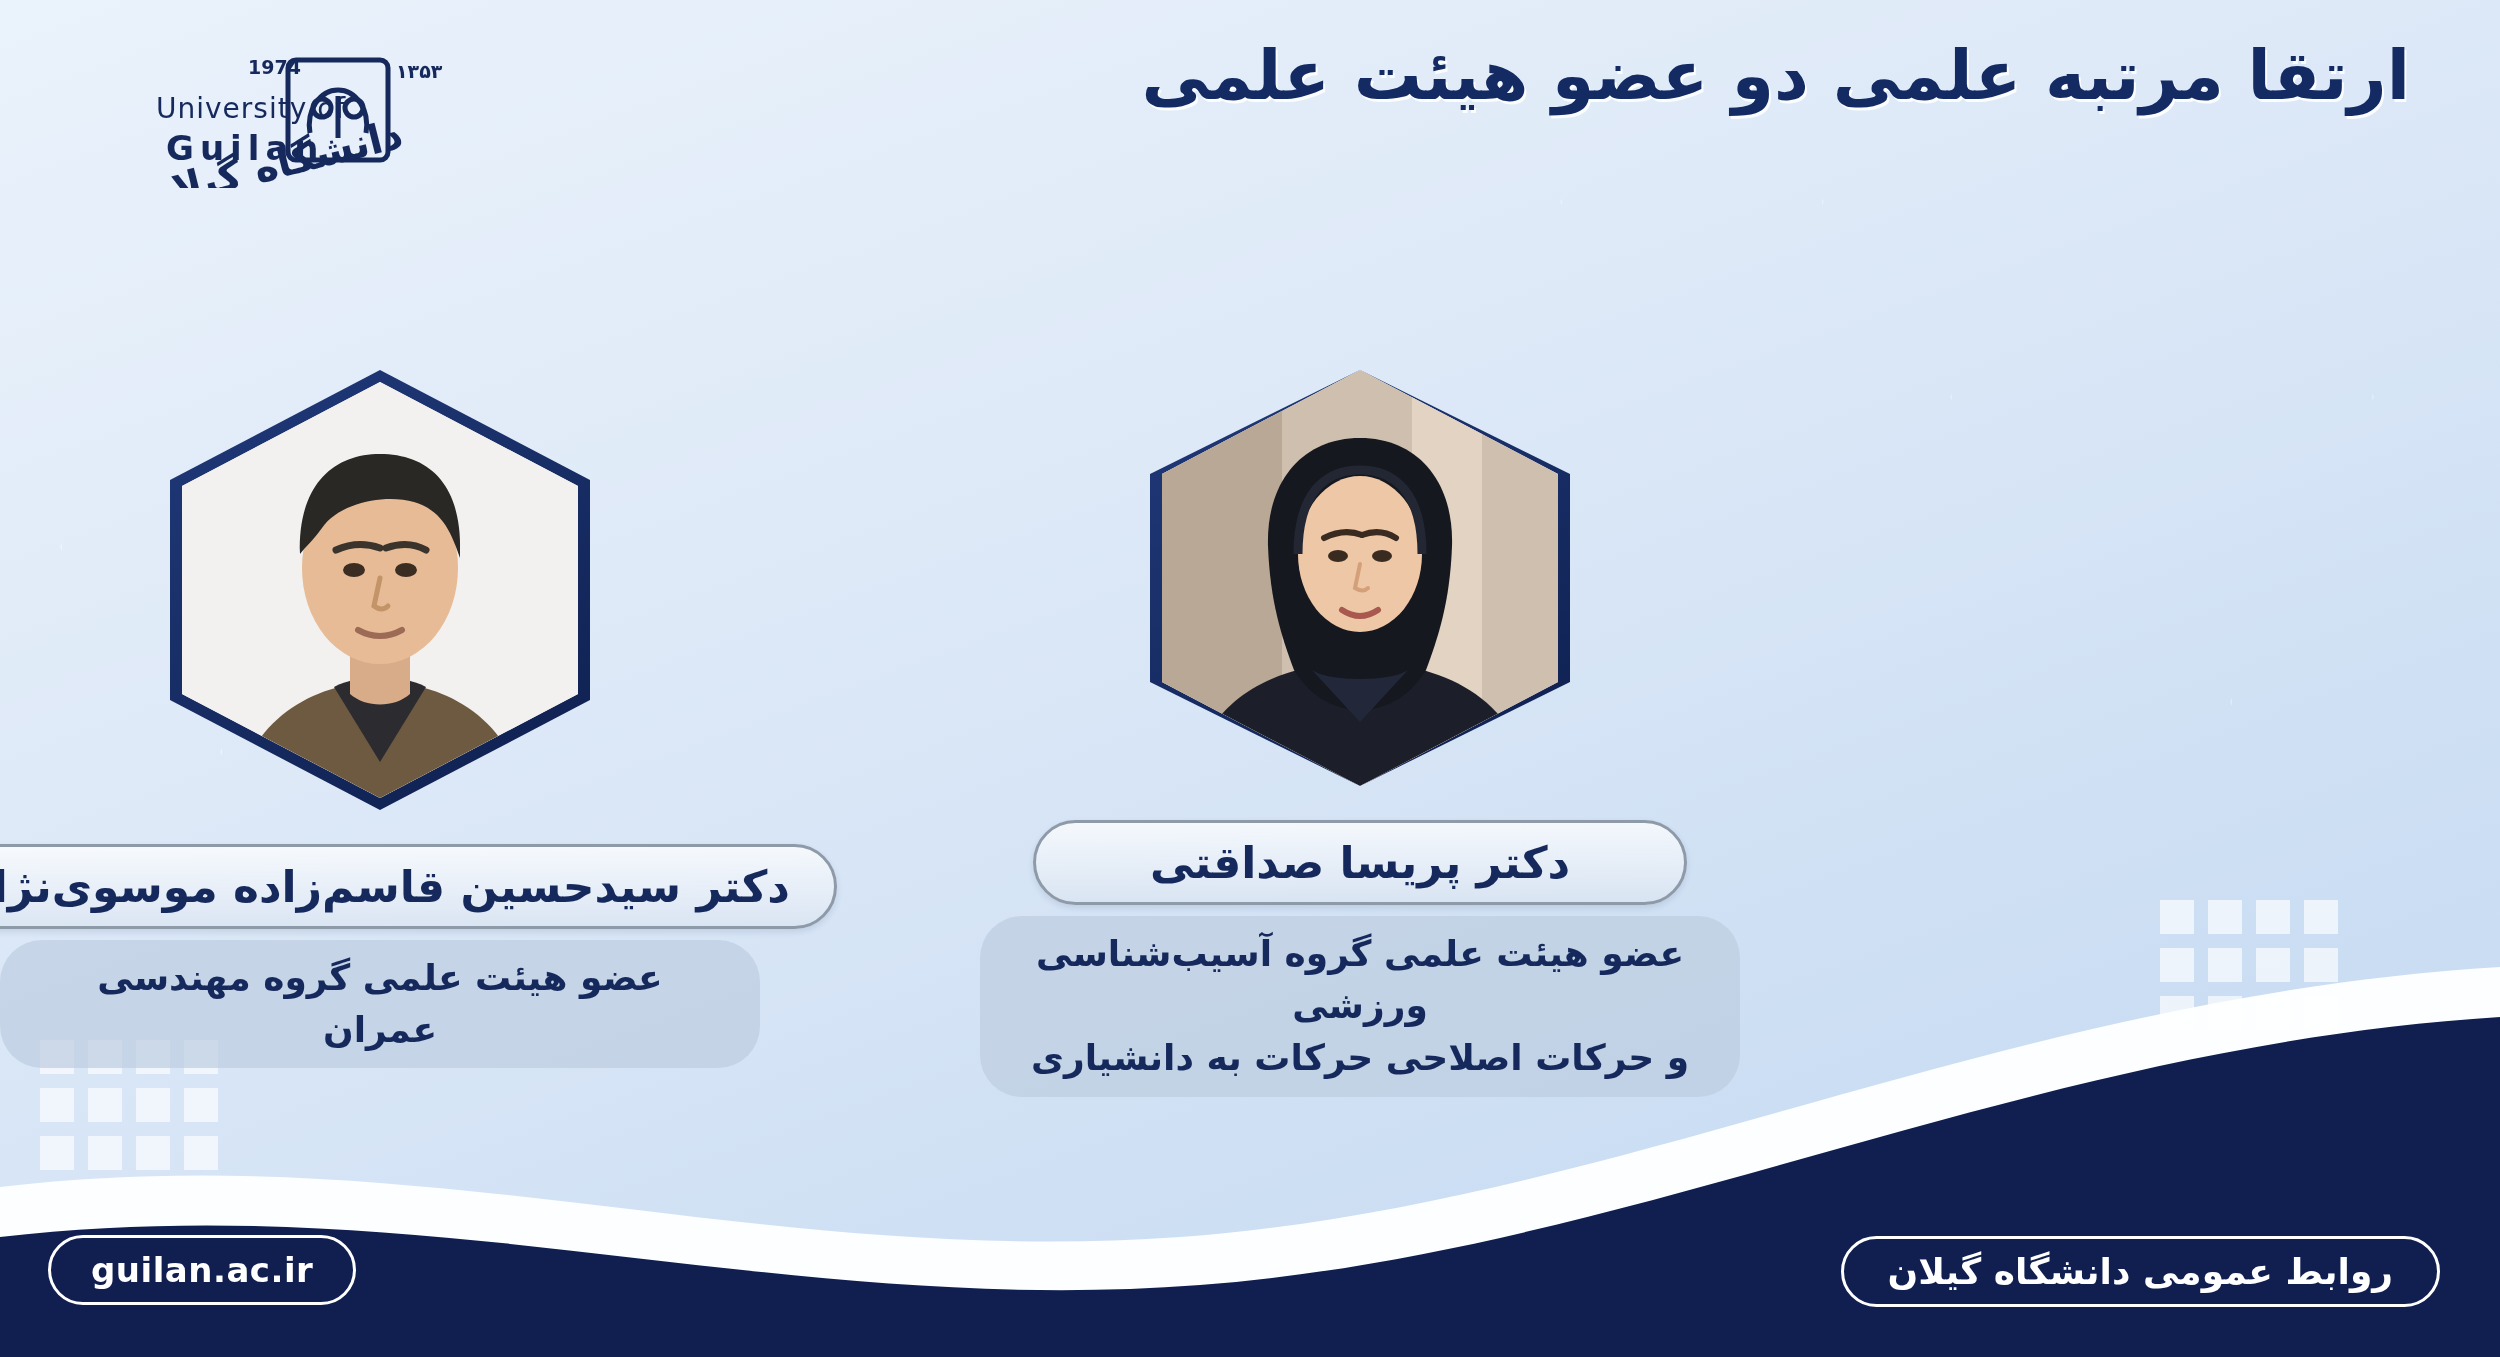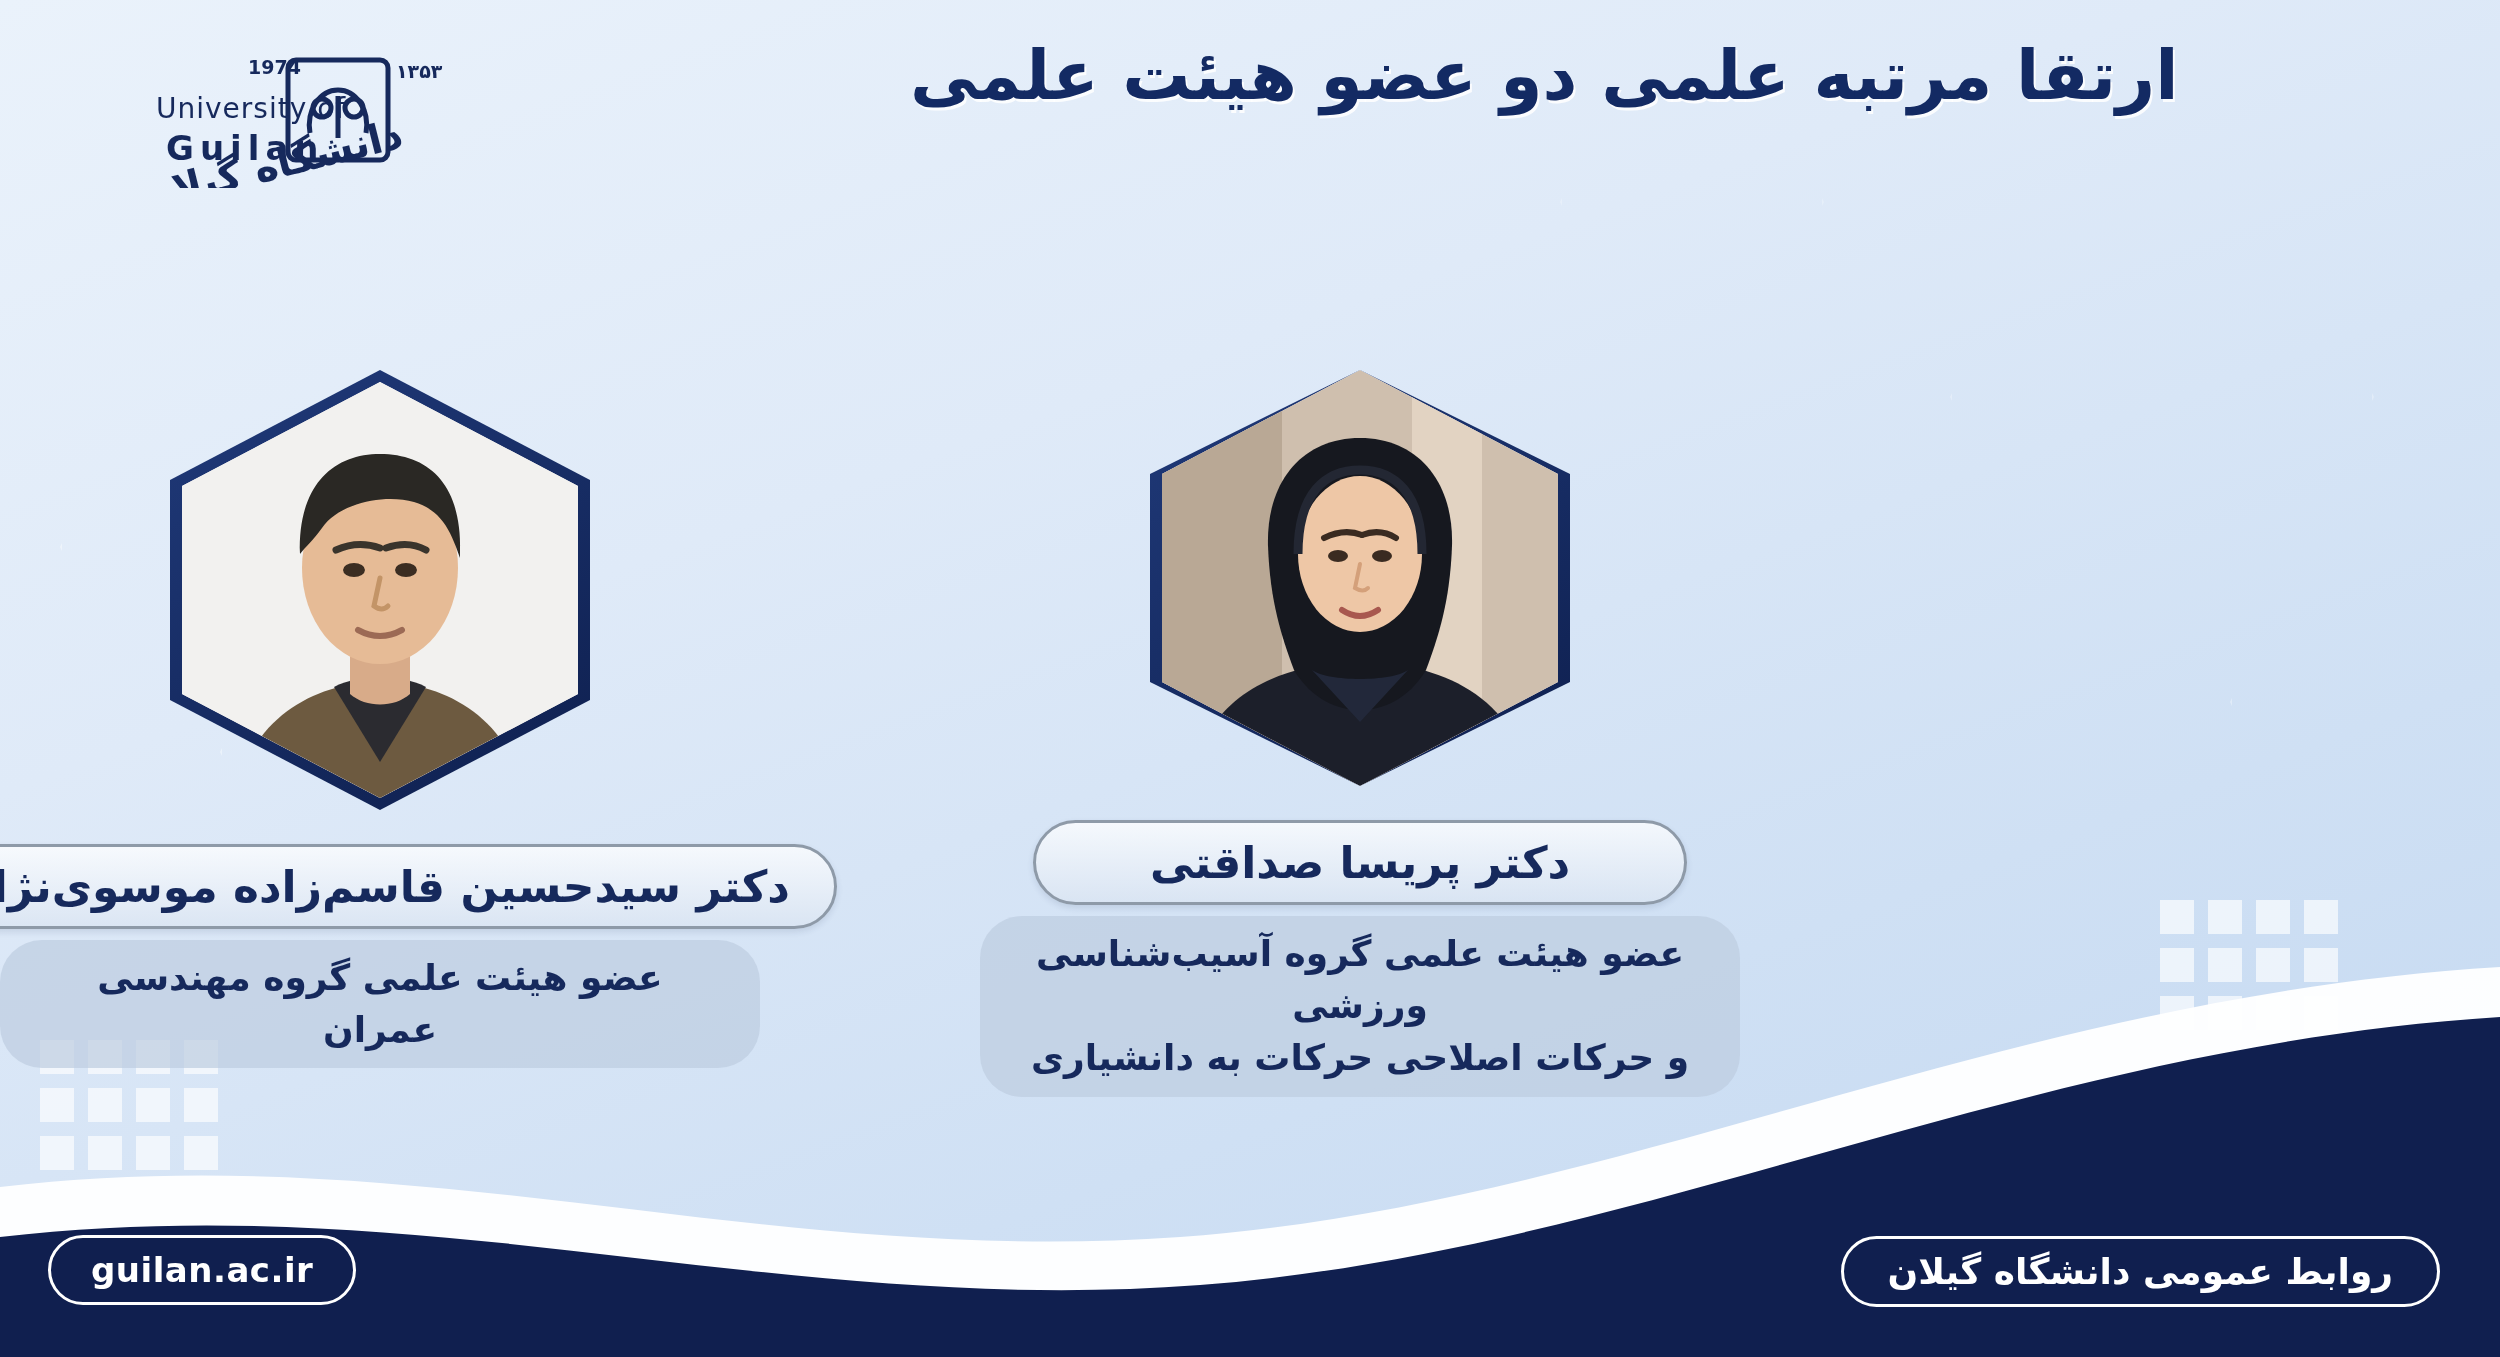--- a/index.html
+++ b/index.html
@@ -52,21 +52,21 @@
     height: 140px;
     direction: ltr;
   }
   .logo-svg { display:block; }
 
   .headline {
     position: absolute;
     top: 30px;
     right: 90px;
     width: 1500px;
-    text-align: left;
+    text-align: right;
     font-size: 68px;
     font-weight: bold;
     line-height: 1.35;
     color: #132a63;
     text-shadow: 2px 3px 0 rgba(255,255,255,0.85);
     letter-spacing: 0;
   }
 
   
   .people {

